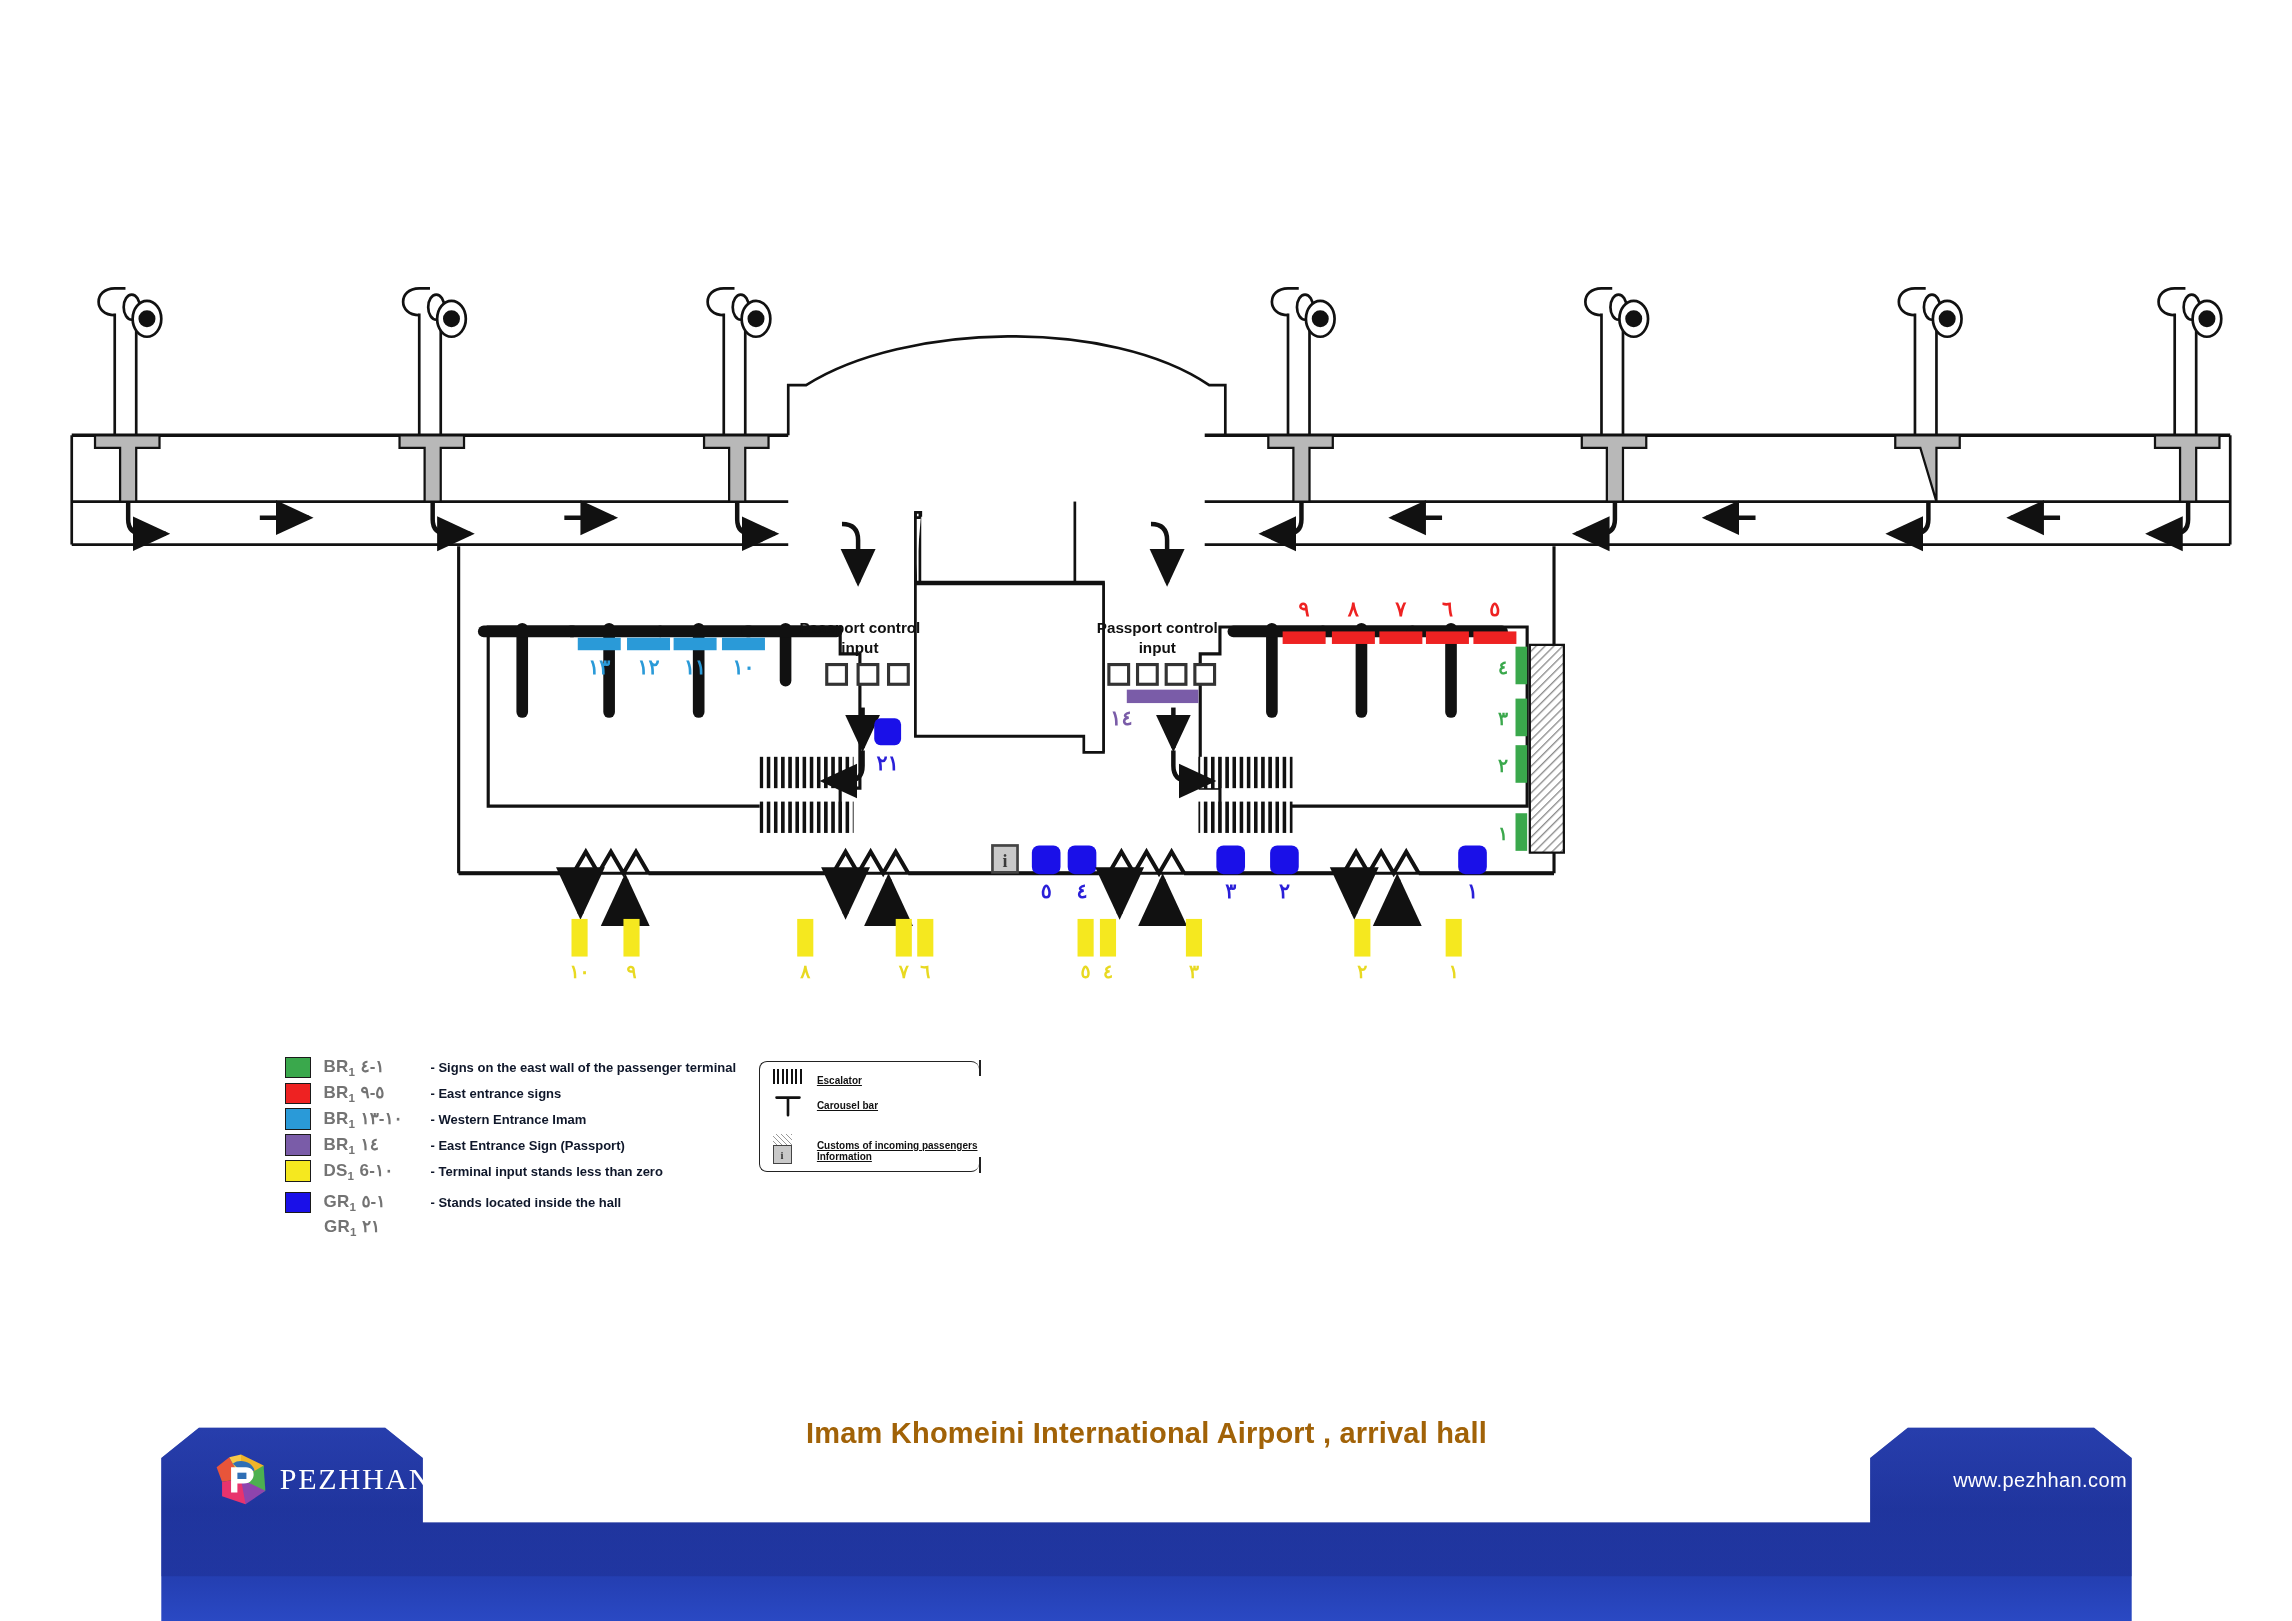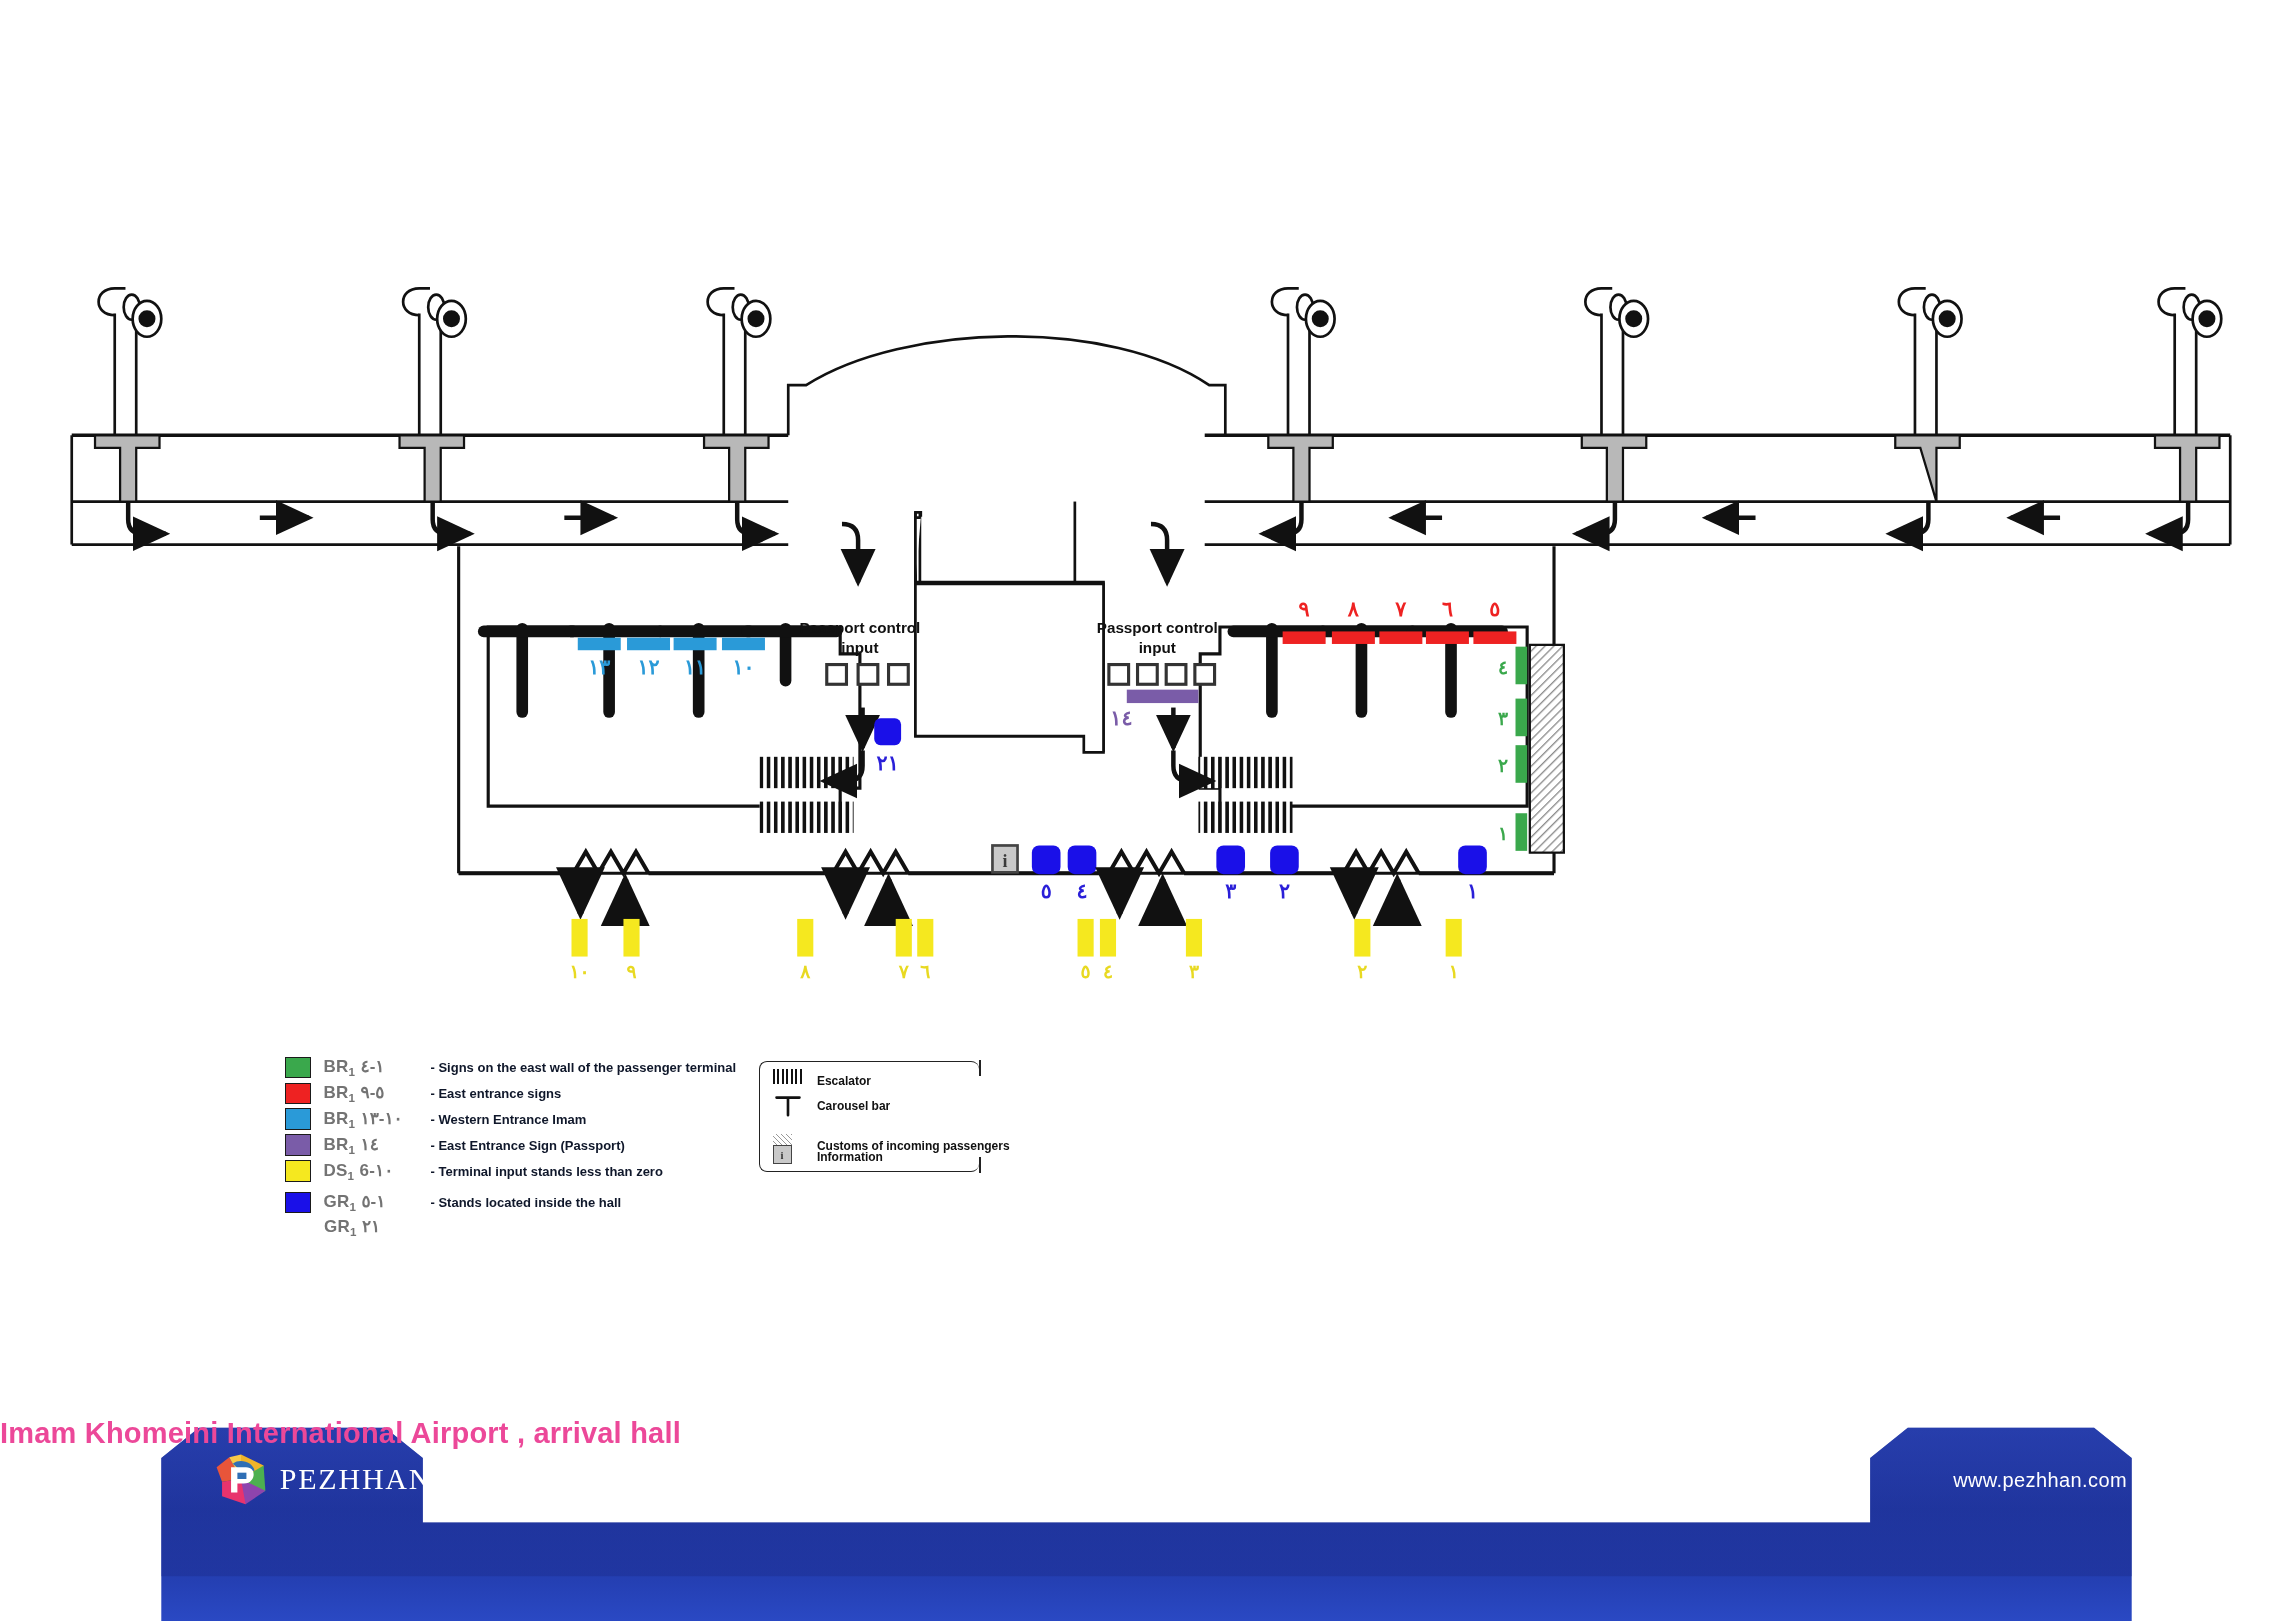--- a/index.html
+++ b/index.html
@@ -21,31 +21,31 @@
   .lg-extra .lg-code{margin-left:2px;}
 
   
   .symbox{position:absolute;left:759px;top:1061px;width:219px;height:109px;
           border:1.8px solid #222;border-radius:8px;
           border-right:none;}
   .symbox:after{content:"";position:absolute;right:-1.8px;top:-1.8px;width:1.8px;height:16px;background:#222;}
   .symbox:before{content:"";position:absolute;right:-1.8px;bottom:-1.8px;width:1.8px;height:16px;background:#222;}
   .sym-row{position:absolute;display:flex;align-items:center;left:12.5px;}
   .sym-ico{width:39px;height:23px;flex:0 0 auto;position:relative;}
-  .sym-lbl{font-size:12px;font-weight:bold;color:#111;white-space:nowrap;margin-left:5.4px;}
+  .sym-lbl{font-size:10px;font-weight:bold;color:#111;white-space:nowrap;margin-left:5.4px;text-decoration:underline;}
 
   .esc-ico{background:repeating-linear-gradient(to right,#111 0 1.8px,#fff 1.8px 4.5px);
            width:30px;height:15px;}
   .cust-ico{width:19.7px;height:18px;
             background:repeating-linear-gradient(45deg,#999 0 0.9px,#fff 0.9px 3.6px);}
   .info-ico{width:17px;height:17px;background:#c9c9c9;border:1.3px solid #444;
             display:flex;align-items:center;justify-content:center;
             font-size:10.7px;font-weight:bold;color:#333;font-family:"Liberation Serif",serif;}
-  .ftitle{position:absolute;left:0;top:1417px;width:2293px;text-align:left;
-          font-size:29px;font-weight:bold;color:#ec4899;letter-spacing:0.2px;}
+  .ftitle{position:absolute;left:0;top:1417px;width:2293px;text-align:center;
+          font-size:29px;font-weight:bold;color:#a16207;letter-spacing:0.2px;}
   .fsite{position:absolute;right:166px;bottom:130px;color:#ffffff;
          font-family:Liberation Sans, sans-serif;font-size:20px;letter-spacing:0.4px;}
   .flogo{position:absolute;left:213px;bottom:115px;display:flex;align-items:center;}
   .flogo-txt{color:#fff;font-family:Liberation Serif, serif;font-size:30px;
              letter-spacing:1.8px;margin-left:10.7px;}
 </style>
 </head>
 <body>
 
 <svg id="plan" viewBox="0 0 2560 1811">

